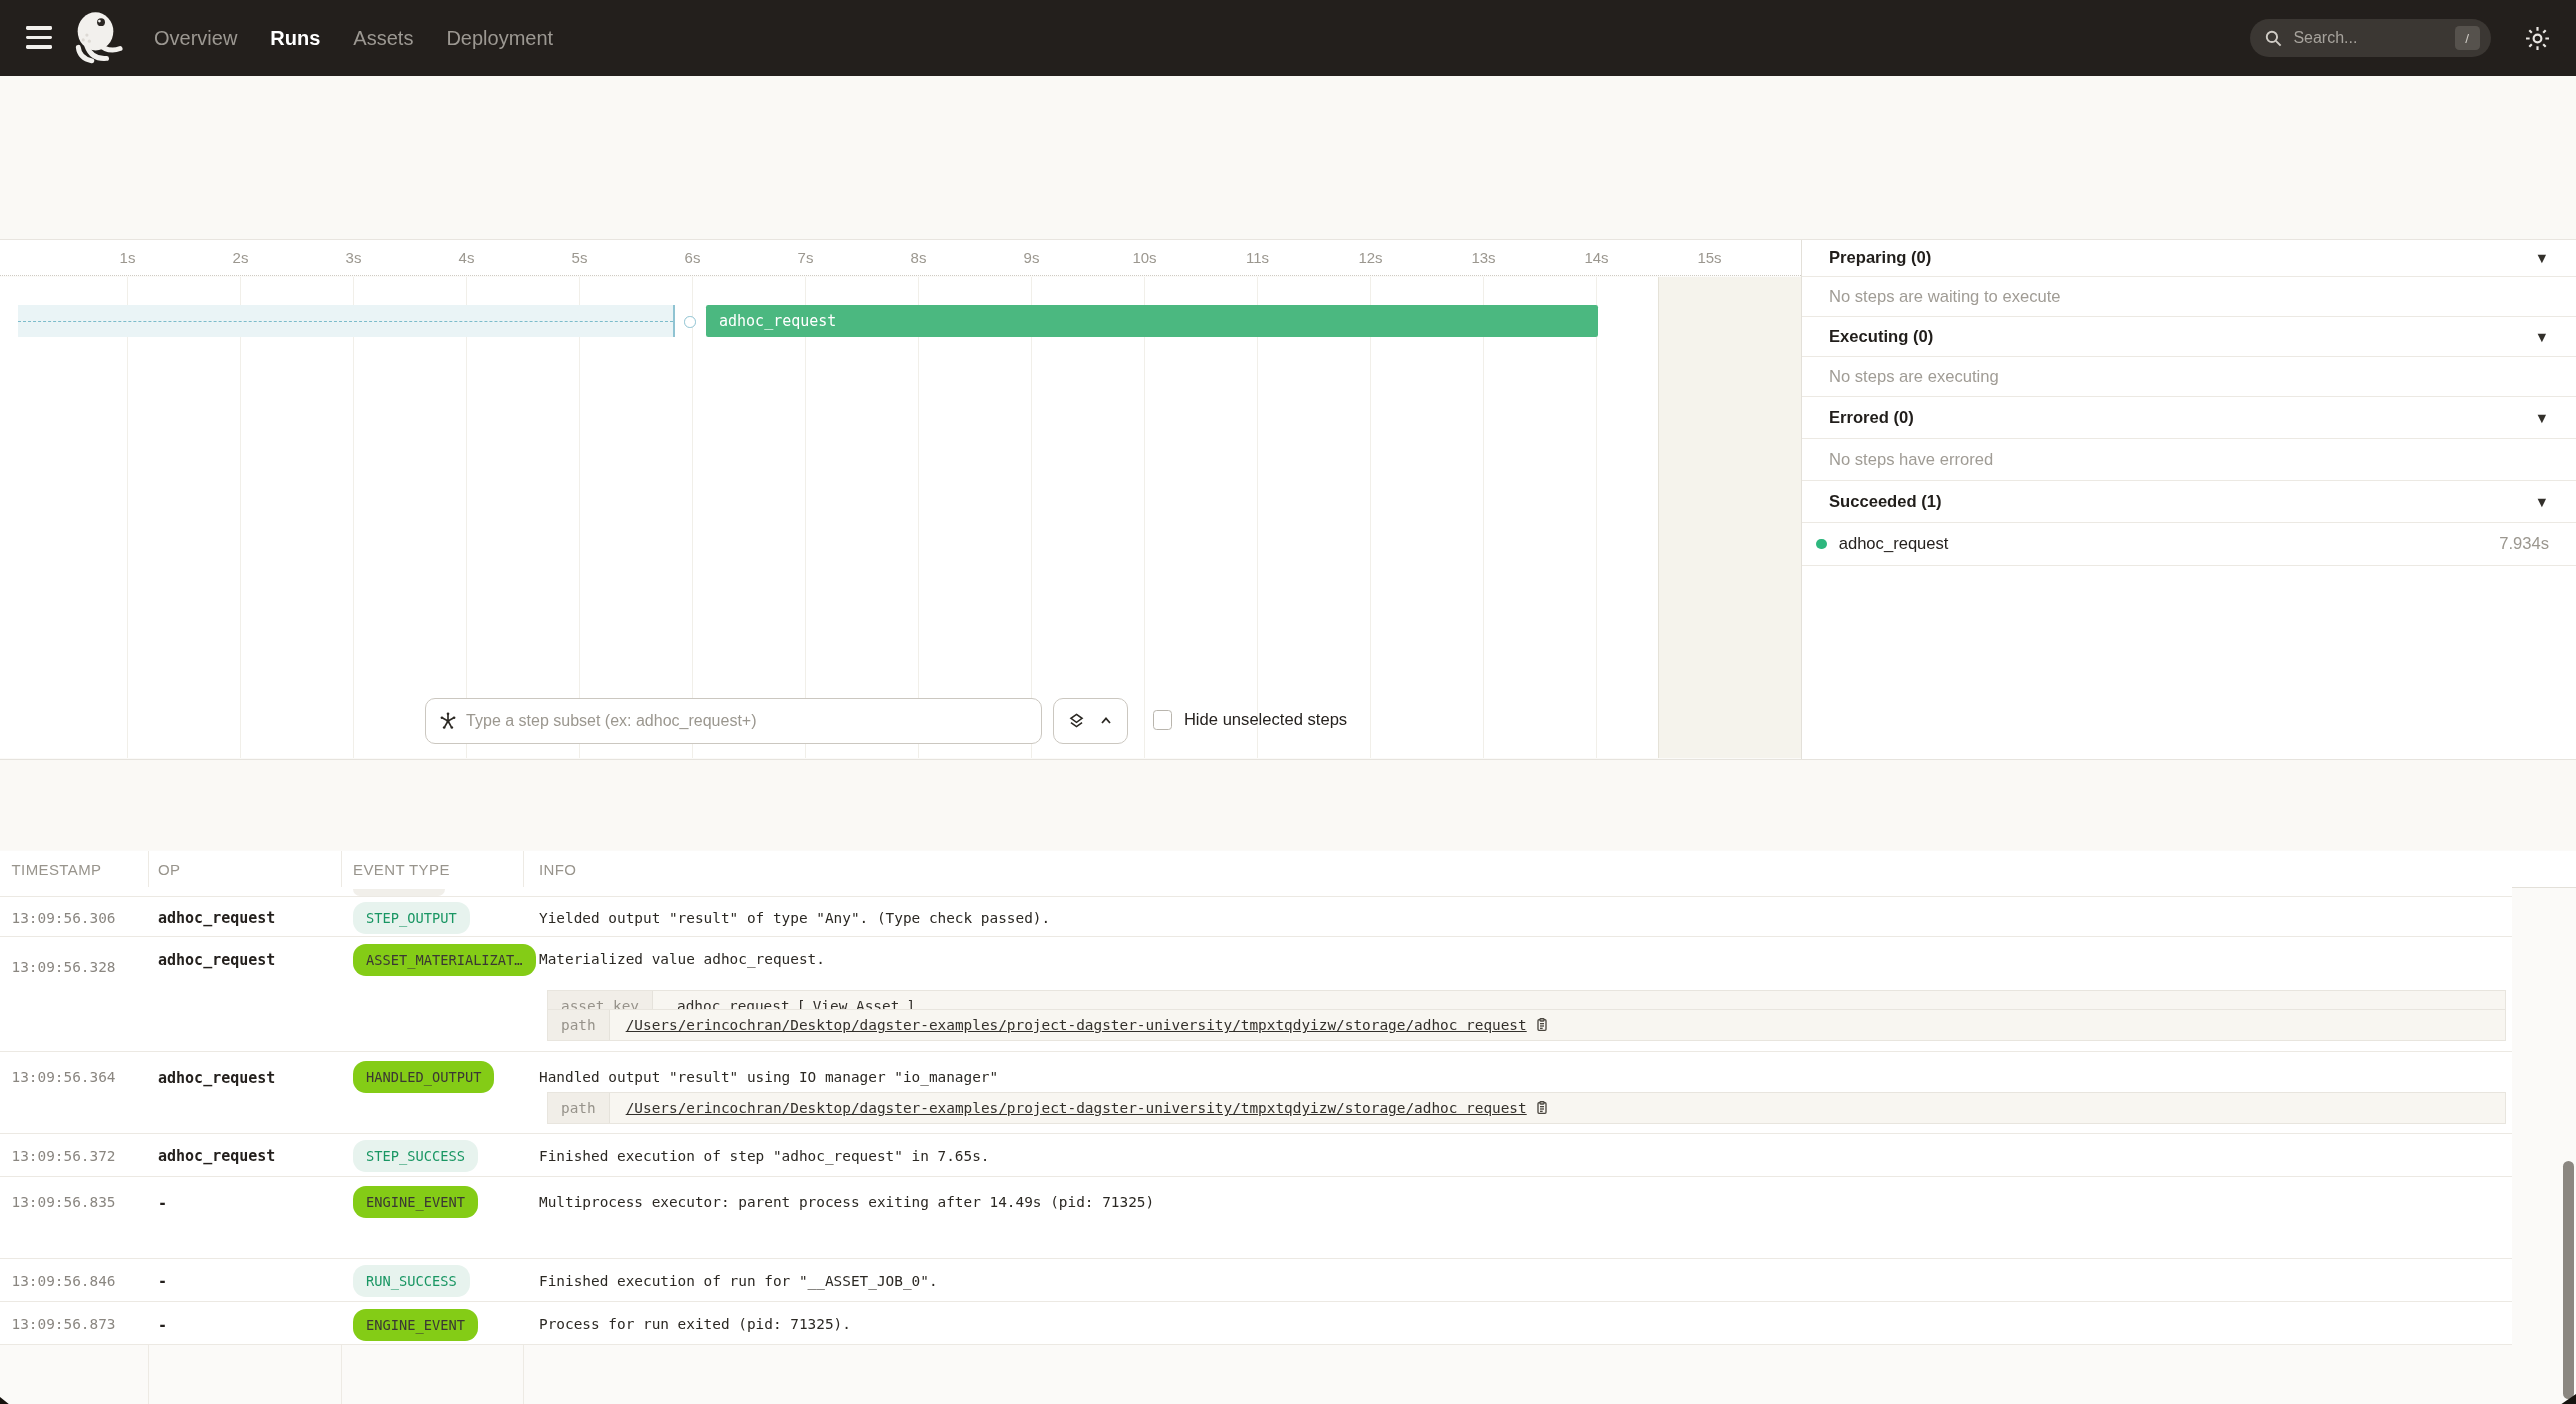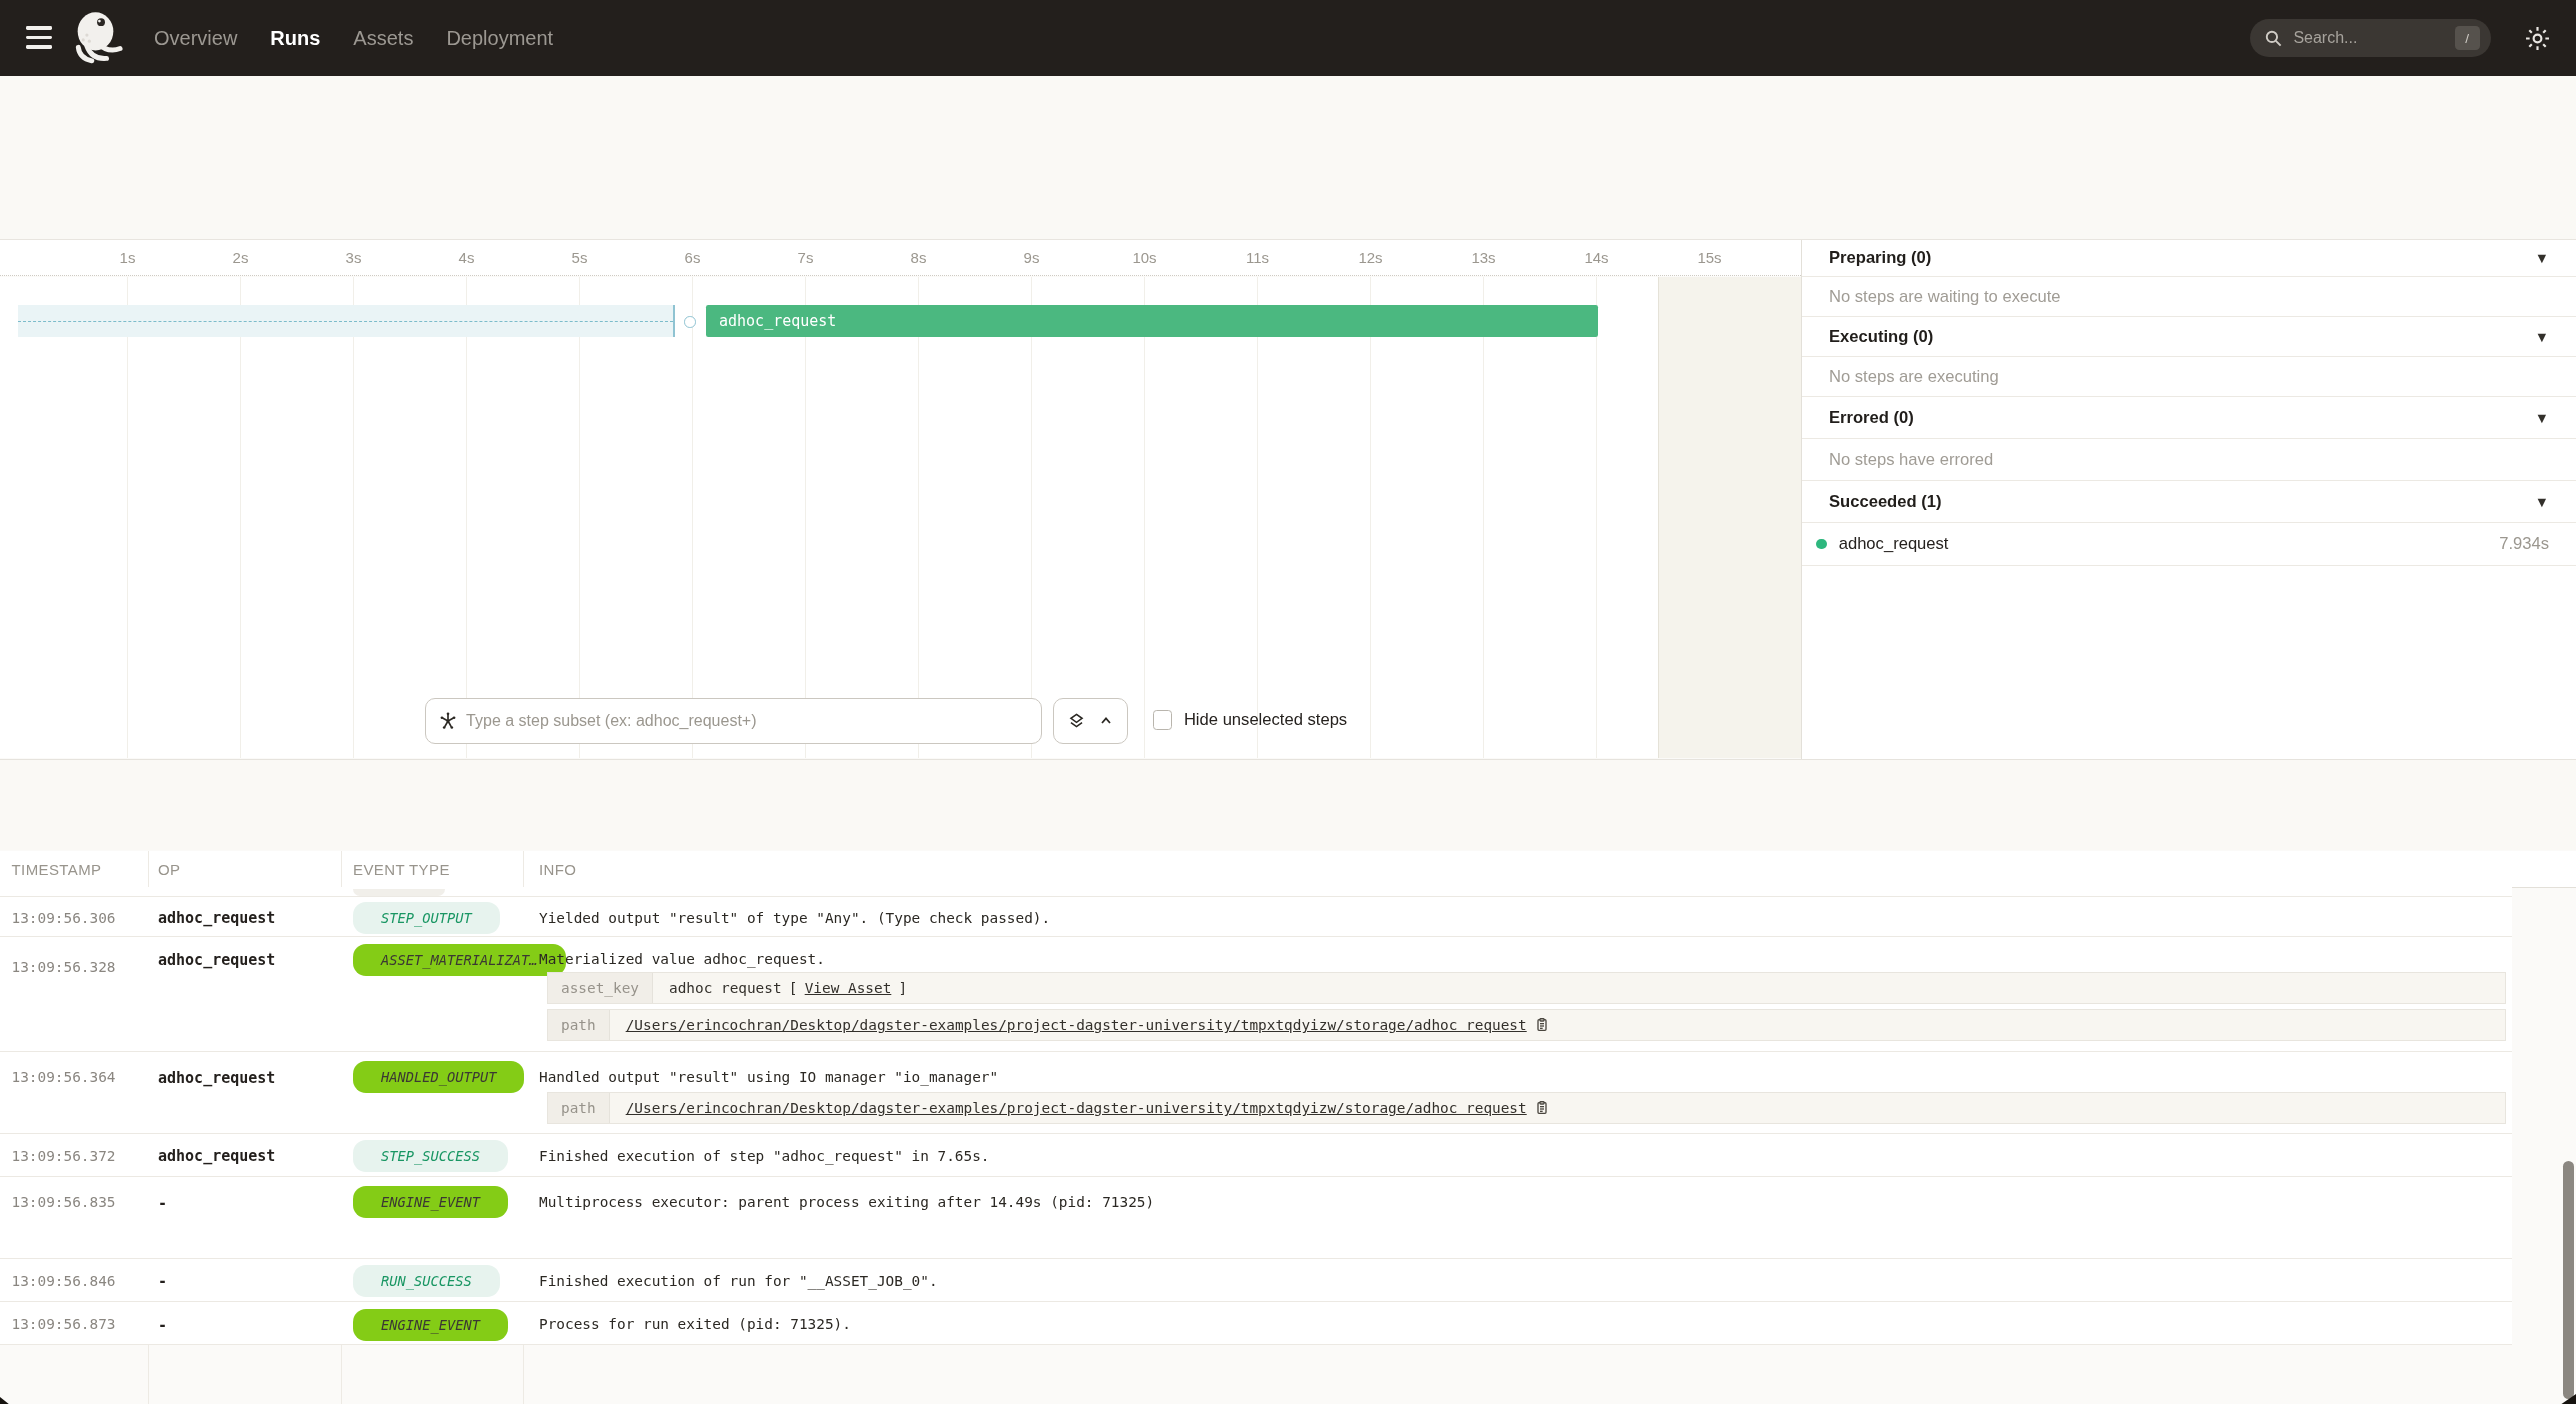--- a/index.html
+++ b/index.html
@@ -79,21 +79,21 @@
   
   .logbar { position:absolute; left:0; top:759px; width:2576px; height:91px; background:#FAF9F5; border-top:1.1px solid #E6E3DD; }
 
   .theader { position:absolute; left:0; top:851px; width:2576px; height:37px; border-bottom:1.1px solid #E3E0D9; background:#FFFFFF; }
   .theader span { position:absolute; top:10px; font-size:15px; color:#98948C; letter-spacing:0.4px; }
   .colline { position:absolute; top:851px; bottom:0; width:1.1px; background:#EDEAE4; }
   .tbody { position:absolute; left:0; top:887px; width:2512px; background:#fff; }
   .lrow { position:relative; border-bottom:1.1px solid #ECE9E3; cursor:pointer; }
   .ts { position:absolute; left:11.5px; font-size:14.4px; color:#8A8680; }
   .op { position:absolute; left:158px; font-size:15px; font-weight:bold; color:#231F1C; }
-  .pill { position:absolute; left:353px; border-radius:13px; padding:0 28px; height:32px; display:flex; align-items:center; font-size:13.7px;font-style:italic; }
+  .pill { position:absolute; left:353px; border-radius:13px; padding:0 13px; height:32px; display:flex; align-items:center; font-size:13.7px; }
   .pill-success { color:#199663; background:#E7F3EE; }
   .pill-neutral { color:#3B3833; background:#84cc16; }
   .info { position:absolute; left:539px; font-size:14.4px; color:#2B2823; white-space:pre; }
   .drow { position:absolute; left:547px; right:5.8px; height:32px; background:#F8F6F1; border:0.7px solid #E8E5DE; display:flex; align-items:center; font-size:14.4px; }
   .dkey { background:#F1EEE8; border-right:0.7px solid #E5E2DB; color:#97938B; height:100%; display:flex; align-items:center; padding:0 13px; flex:none; }
   .dval { padding:0 16px; color:#33302B; display:flex; align-items:center; gap:7.2px; white-space:nowrap; overflow:hidden; }
   .dlink { color:#33302B; text-decoration:underline; cursor:pointer; }
   .partialpill { position:absolute; left:353px; top:2.2px; width:92px; height:7.2px; background:#F1EFEA; border-radius:0 0 7.2px 7.2px; }
 
   .scrollthumb { position:absolute; right:2.2px; top:1161px; width:10.8px; height:238px; background:#8B8781; border-radius:5.8px; cursor:pointer; }
@@ -391,21 +391,21 @@
       <span class="op" style="top:12.2px;">adhoc_request</span>
       <span class="pill pill-success" style="top:5px;">STEP_OUTPUT</span>
       <span class="info" style="top:13px;">Yielded output "result" of type "Any". (Type check passed).</span>
     </div>
 
     <div class="lrow" style="height:115px;">
       <span class="ts" style="top:22px;text-align:right;">13:09:56.328</span>
       <span class="op" style="top:13.7px;">adhoc_request</span>
       <span class="pill pill-neutral" style="top:6.5px;">ASSET_MATERIALIZAT…</span>
       <span class="info" style="top:14.4px;">Materialized value adhoc_request.</span>
-      <div class="drow" style="top:35px;">
+      <div class="drow" style="top:53px;gap:8px;">
         <span class="dkey">asset_key</span>
         <span class="dval">
           <span>adhoc_request</span>
           <span>[</span>
             <span class="dlink">View Asset</span>
             <span>]</span>
         </span>
       </div>
       <div class="drow" style="top:72px;">
         <span class="dkey">path</span>

